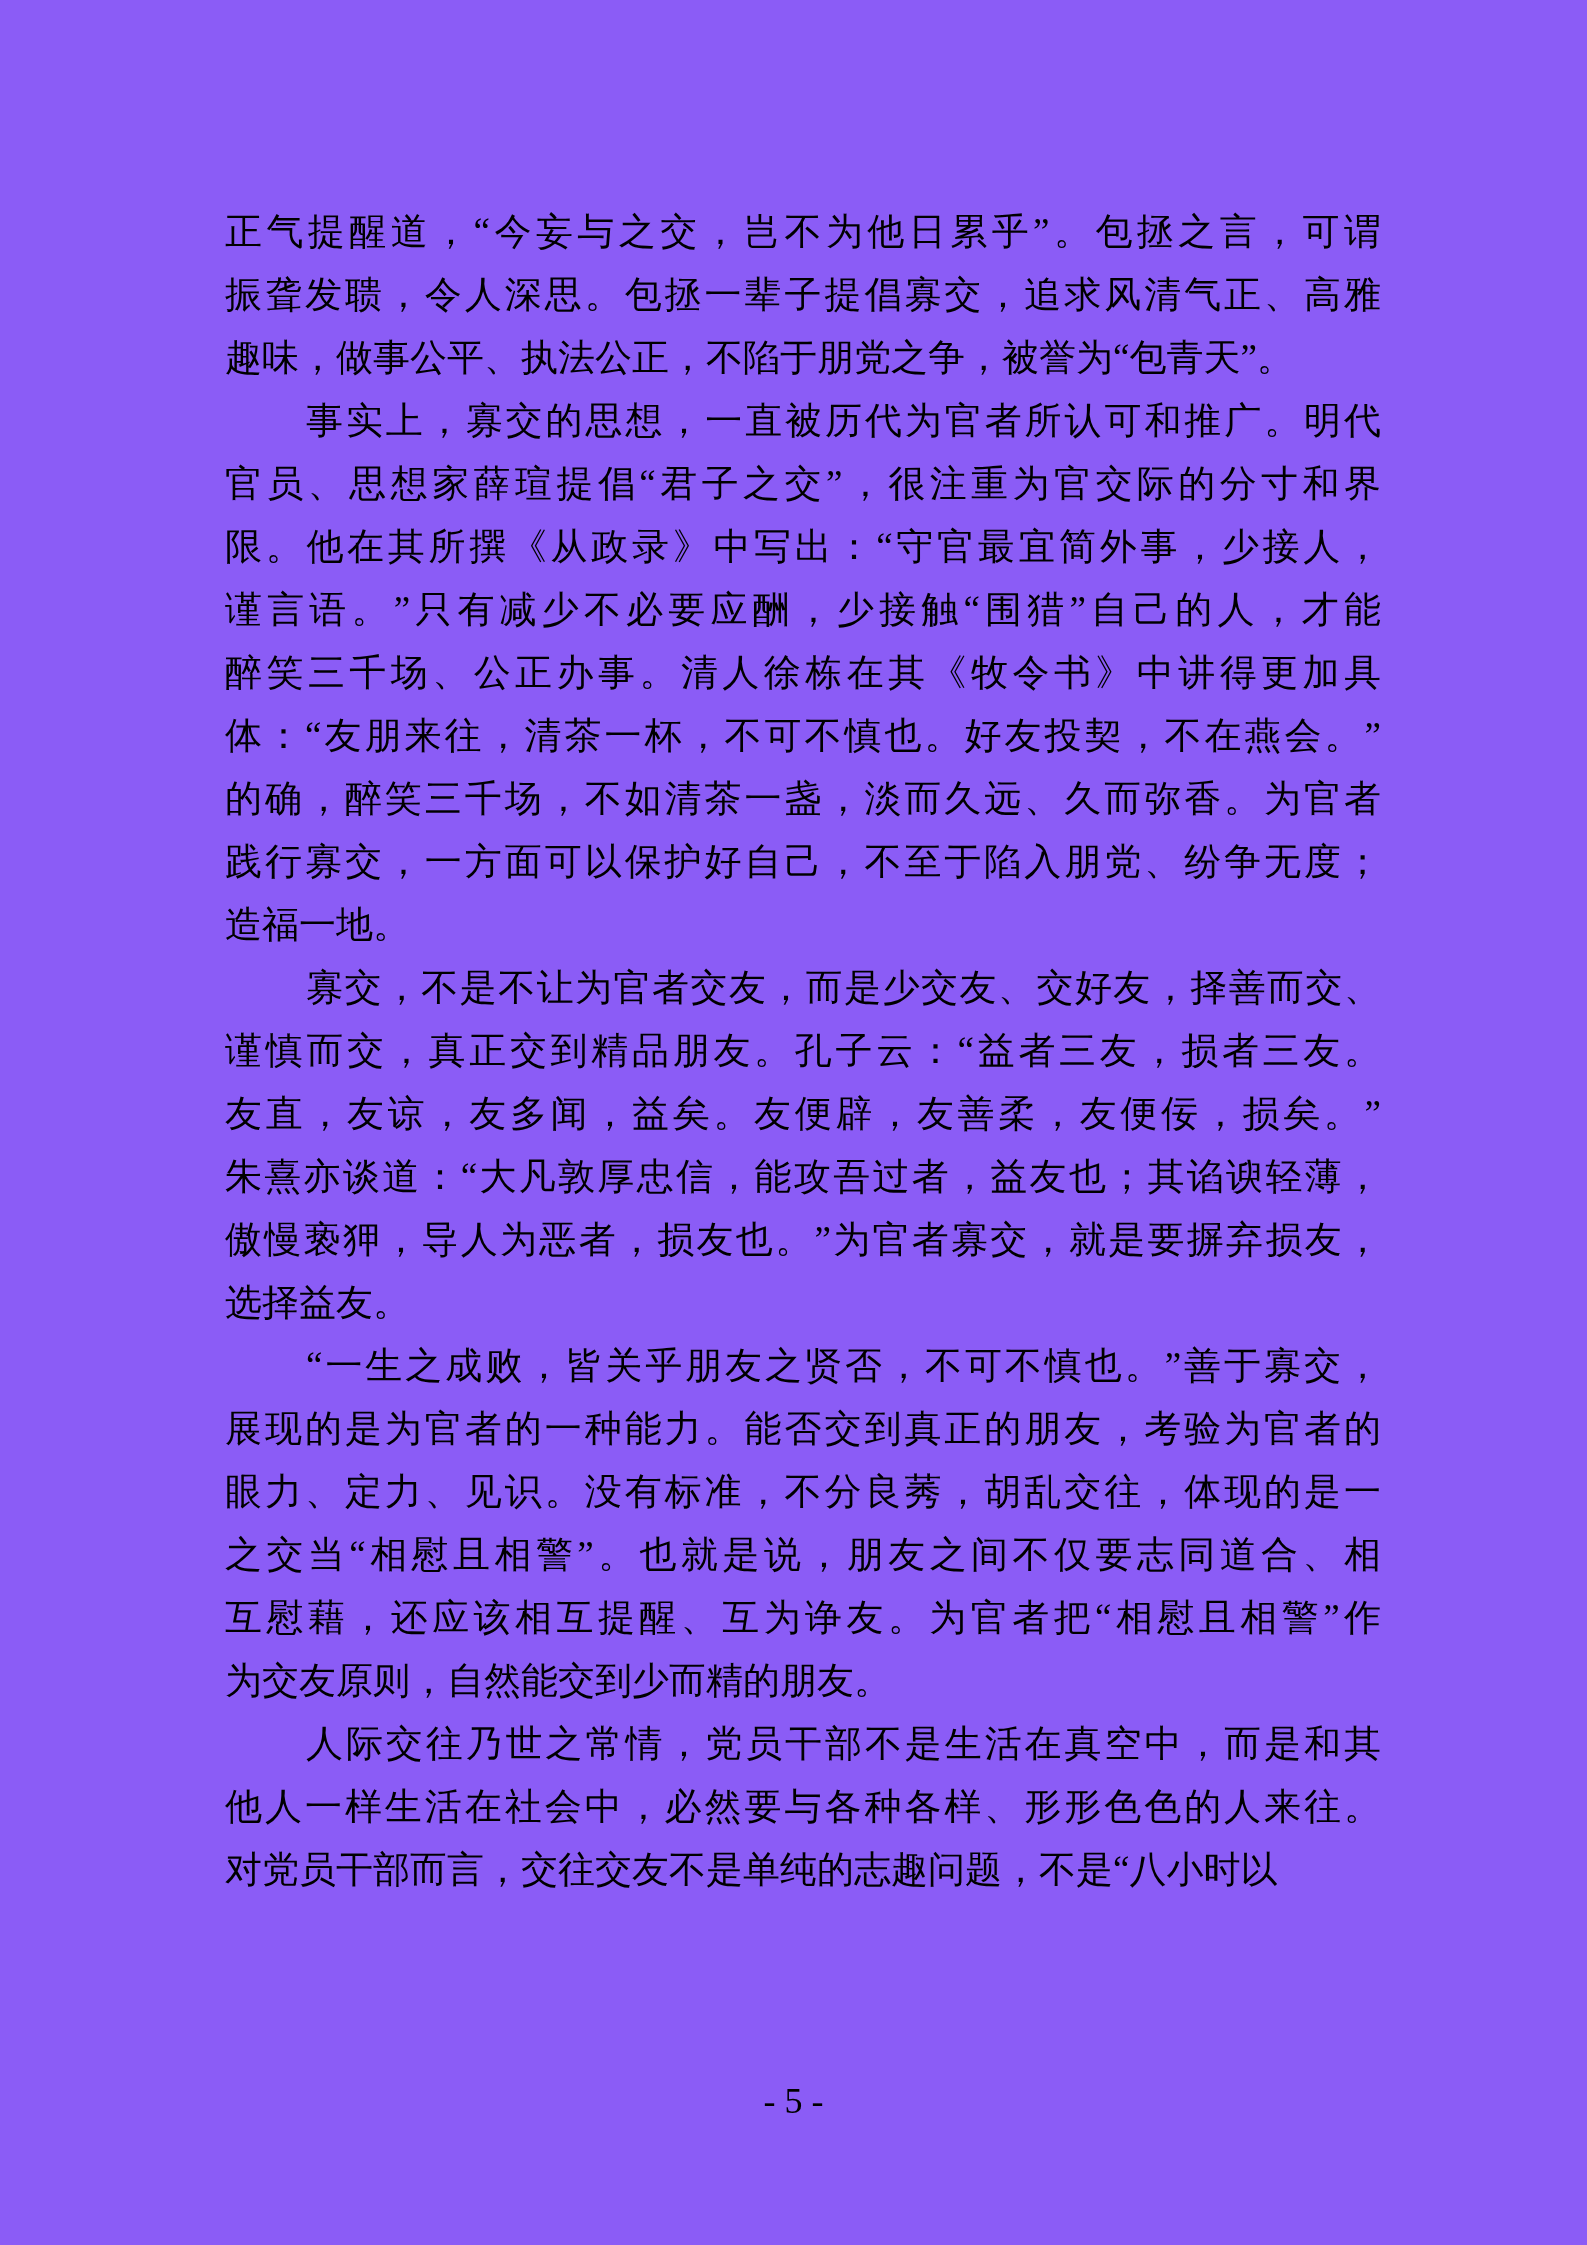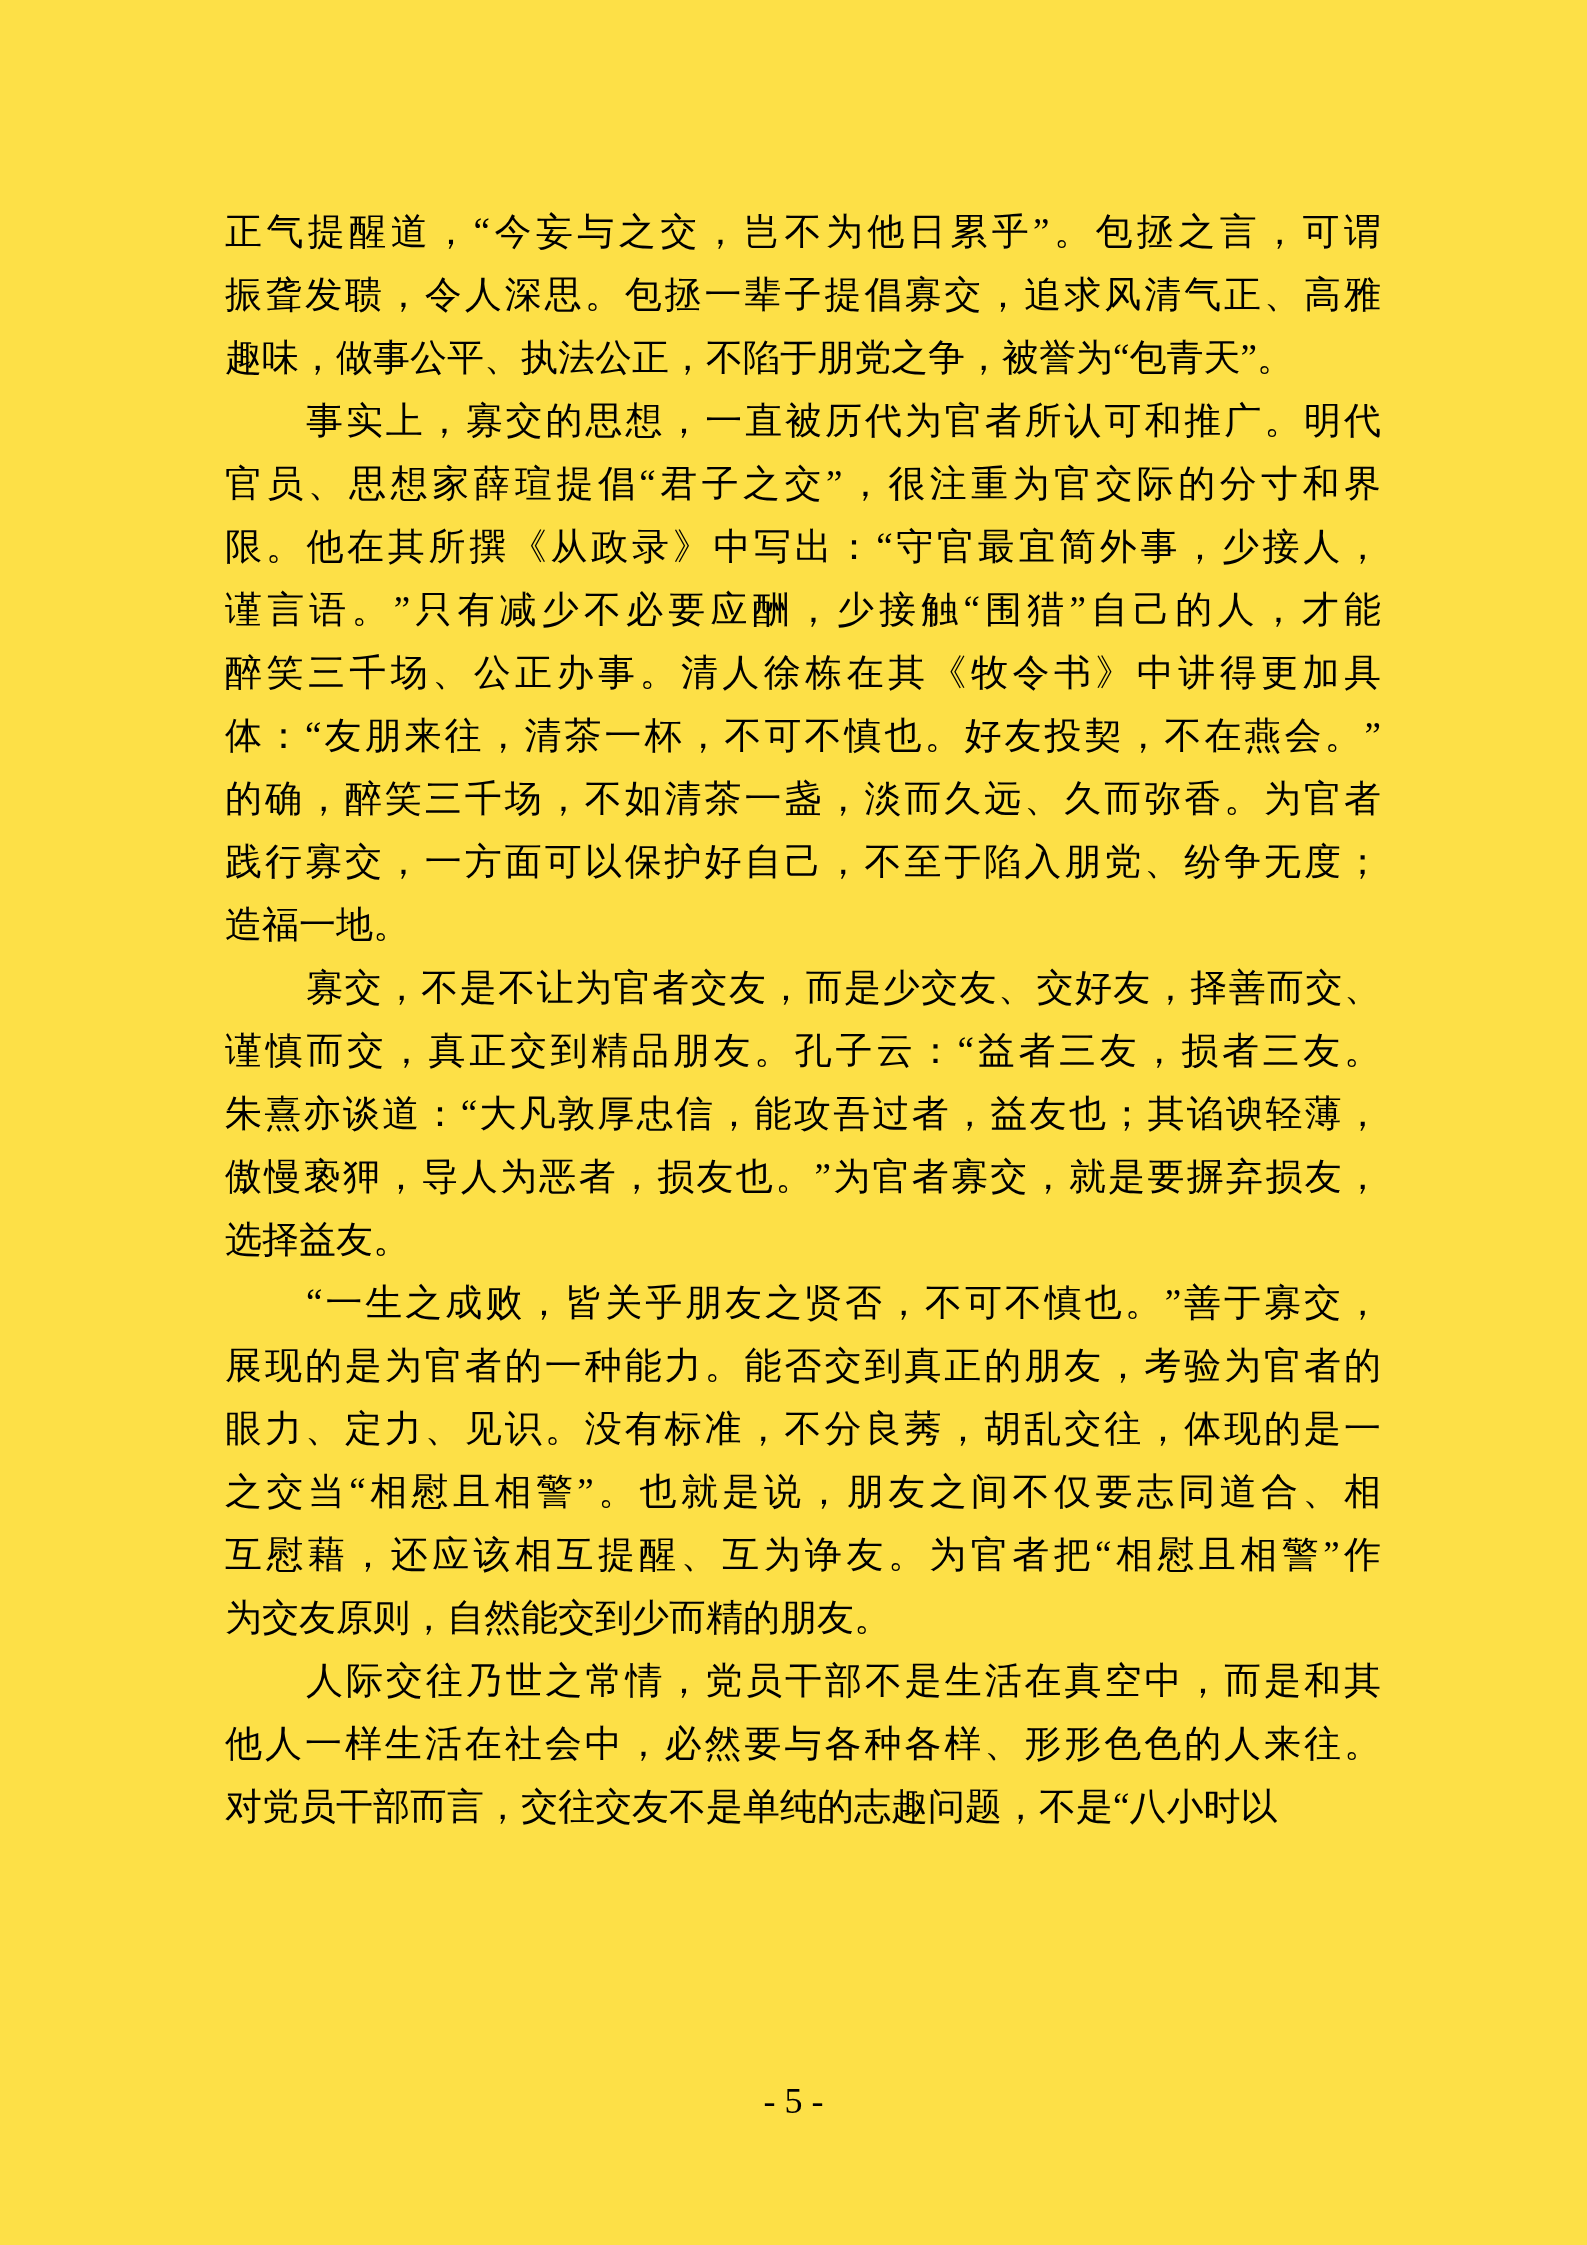--- a/index.html
+++ b/index.html
@@ -4,21 +4,21 @@
 <style>
   html, body {
     margin: 0;
     padding: 0;
     background: #ffffff;
   }
   .page {
     position: relative;
     width: 1587px;
     height: 2245px;
-    background: #fde047;
+    background: #8b5cf6;
     color: #000000;
     font-family: "Liberation Serif", "DejaVu Serif", serif;
     overflow: hidden;
   }
   .doc-body {
     position: absolute;
     left: 225px;
     top: 200px;
     width: 1156px;
     font-size: 37px;
@@ -69,20 +69,21 @@
         <div class="line">谨言语。”只有减少不必要应酬，少接触“围猎”自己的人，才能</div>
         <div class="line">醉笑三千场、公正办事。清人徐栋在其《牧令书》中讲得更加具</div>
         <div class="line">体：“友朋来往，清茶一杯，不可不慎也。好友投契，不在燕会。”</div>
         <div class="line">的确，醉笑三千场，不如清茶一盏，淡而久远、久而弥香。为官者</div>
         <div class="line">践行寡交，一方面可以保护好自己，不至于陷入朋党、纷争无度；</div>
         <div class="line para-end">造福一地。</div>
       </div>
       <div class="paragraph">
         <div class="line indent">寡交，不是不让为官者交友，而是少交友、交好友，择善而交、</div>
         <div class="line">谨慎而交，真正交到精品朋友。孔子云：“益者三友，损者三友。</div>
+        <div class="line">友直，友谅，友多闻，益矣。友便辟，友善柔，友便佞，损矣。”</div>
         <div class="line">朱熹亦谈道：“大凡敦厚忠信，能攻吾过者，益友也；其谄谀轻薄，</div>
         <div class="line">傲慢亵狎，导人为恶者，损友也。”为官者寡交，就是要摒弃损友，</div>
         <div class="line para-end">选择益友。</div>
       </div>
       <div class="paragraph">
         <div class="line indent">“一生之成败，皆关乎朋友之贤否，不可不慎也。”善于寡交，</div>
         <div class="line">展现的是为官者的一种能力。能否交到真正的朋友，考验为官者的</div>
         <div class="line">眼力、定力、见识。没有标准，不分良莠，胡乱交往，体现的是一</div>
         <div class="line">之交当“相慰且相警”。也就是说，朋友之间不仅要志同道合、相</div>
         <div class="line">互慰藉，还应该相互提醒、互为诤友。为官者把“相慰且相警”作</div>

